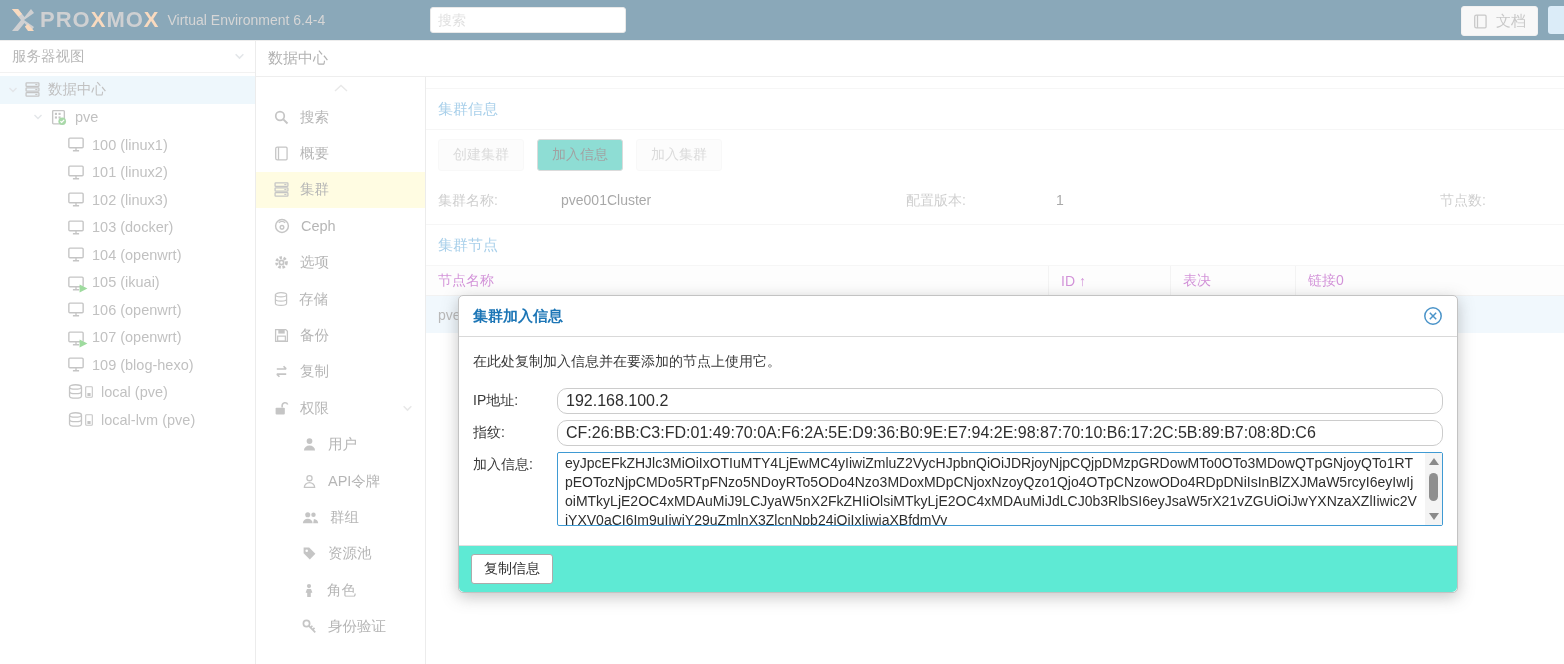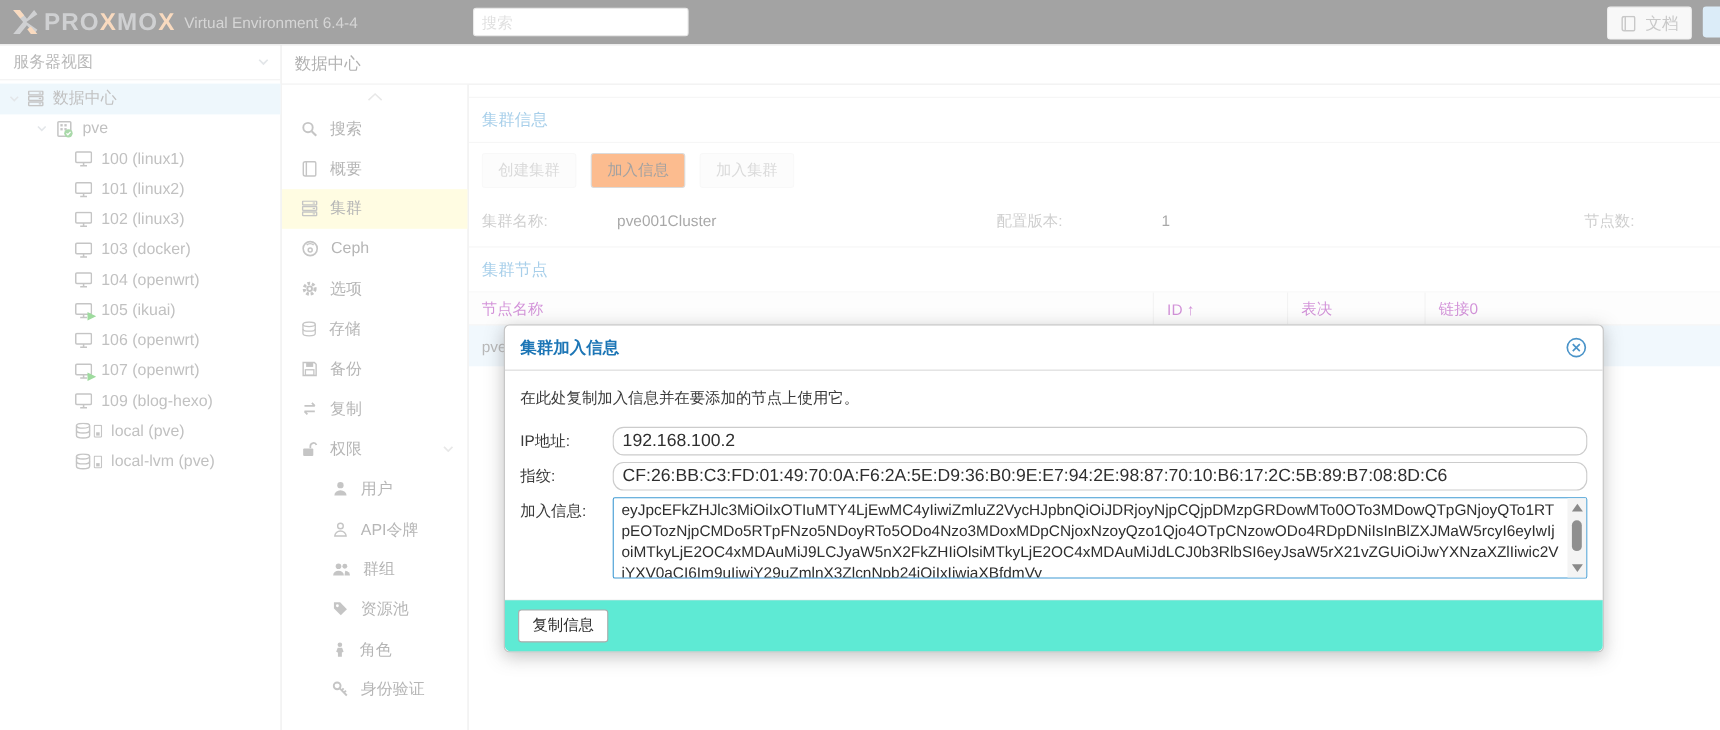--- a/index.html
+++ b/index.html
@@ -2,21 +2,21 @@
 <html><head>
 <meta charset="utf-8">
 <style>
   html,body{margin:0;padding:0;overflow:hidden;}
   body{width:1564px;height:664px;position:relative;background:#fff;
        font-family:"Liberation Sans","DejaVu Sans",sans-serif;color:#444;font-size:14px;}
   .ic{display:inline-block;vertical-align:middle;flex:none;}
   svg{display:block;}
 
   
-  #topbar{position:absolute;left:0;top:0;width:1564px;height:40px;background:#404040;
+  #topbar{position:absolute;left:0;top:0;width:1564px;height:40px;background:#0c4a6e;
           border-bottom:1px solid #dadada;display:flex;align-items:center;z-index:10;}
   .logo{display:flex;align-items:center;margin-left:10px;}
   .logo-letters{font-size:22px;font-weight:bold;letter-spacing:1px;color:#9c9ea1;margin-left:4px;}
   .logo-letters .ox{color:#f2b279;}
   .logo-version{color:#a9a9a9;font-size:14px;margin-left:8px;}
   #topbar-search{position:absolute;left:430px;top:7px;width:180px;height:24px;border:1px solid #d2d2d2;
           border-radius:3px;padding:0 7px;font-size:14px;color:#555;background:#fff;outline:none;}
   #topbar-search::placeholder{color:#bfbfbf;}
   .docs-btn{position:absolute;right:26px;top:6px;height:28px;display:flex;align-items:center;gap:8px;
           padding:0 11px;background:#f0f0f0;border:1px solid #e2e2e2;border-radius:3px;color:#8d8d8d;font-size:15px;}
@@ -54,21 +54,21 @@
   .nitem .right-chev{position:absolute;right:12px;color:#cfcfcf;}
   .gray-ic{color:#878787;}
 
   
   #content{position:absolute;left:426px;top:77px;right:0;bottom:0;background:#fff;z-index:3;}
   .sec-hd{border-top:1px solid #ececec;margin-top:11px;padding:11px 0 10px 12px;color:#4a9cd3;
           font-size:15px;border-bottom:1px solid #ececec;}
   .toolbar{padding:9px 12px;display:flex;gap:13px;}
   .tbtn{height:30px;display:flex;align-items:center;padding:0 14px;border-radius:3px;font-size:14px;}
   .tbtn.disabled{color:#b3b3b3;background:#f8f8f8;border:1px solid #f1f1f1;}
-  .tbtn.active{color:#3c3c3c;background:#f97316;border:1px solid #b3b3b3;}
+  .tbtn.active{color:#3c3c3c;background:#14b8a6;border:1px solid #b3b3b3;}
   .info-row{position:relative;height:42px;}
   .info-row .flabel{position:absolute;top:12px;color:#9a9a9a;}
   .info-row .fvalue{position:absolute;top:12px;color:#4a4a4a;}
   .grid-hd{display:flex;height:29px;align-items:center;background:#fbfbfb;
            border-bottom:1px solid #e3e3e3;color:#a21caf;}
   .gcell{height:100%;display:flex;align-items:center;padding-left:12px;border-right:1px solid #e7e7e7;box-sizing:border-box;}
   .gc-name{width:623px;} .gc-id{width:122px;} .gc-votes{width:125px;} .gc-link{flex:1;border-right:none;}
   .grid-row{height:37px;display:flex;align-items:center;background:#e2f0fa;color:#6d6d6d;}
   .grid-row .gname{padding-left:12px;}
 

